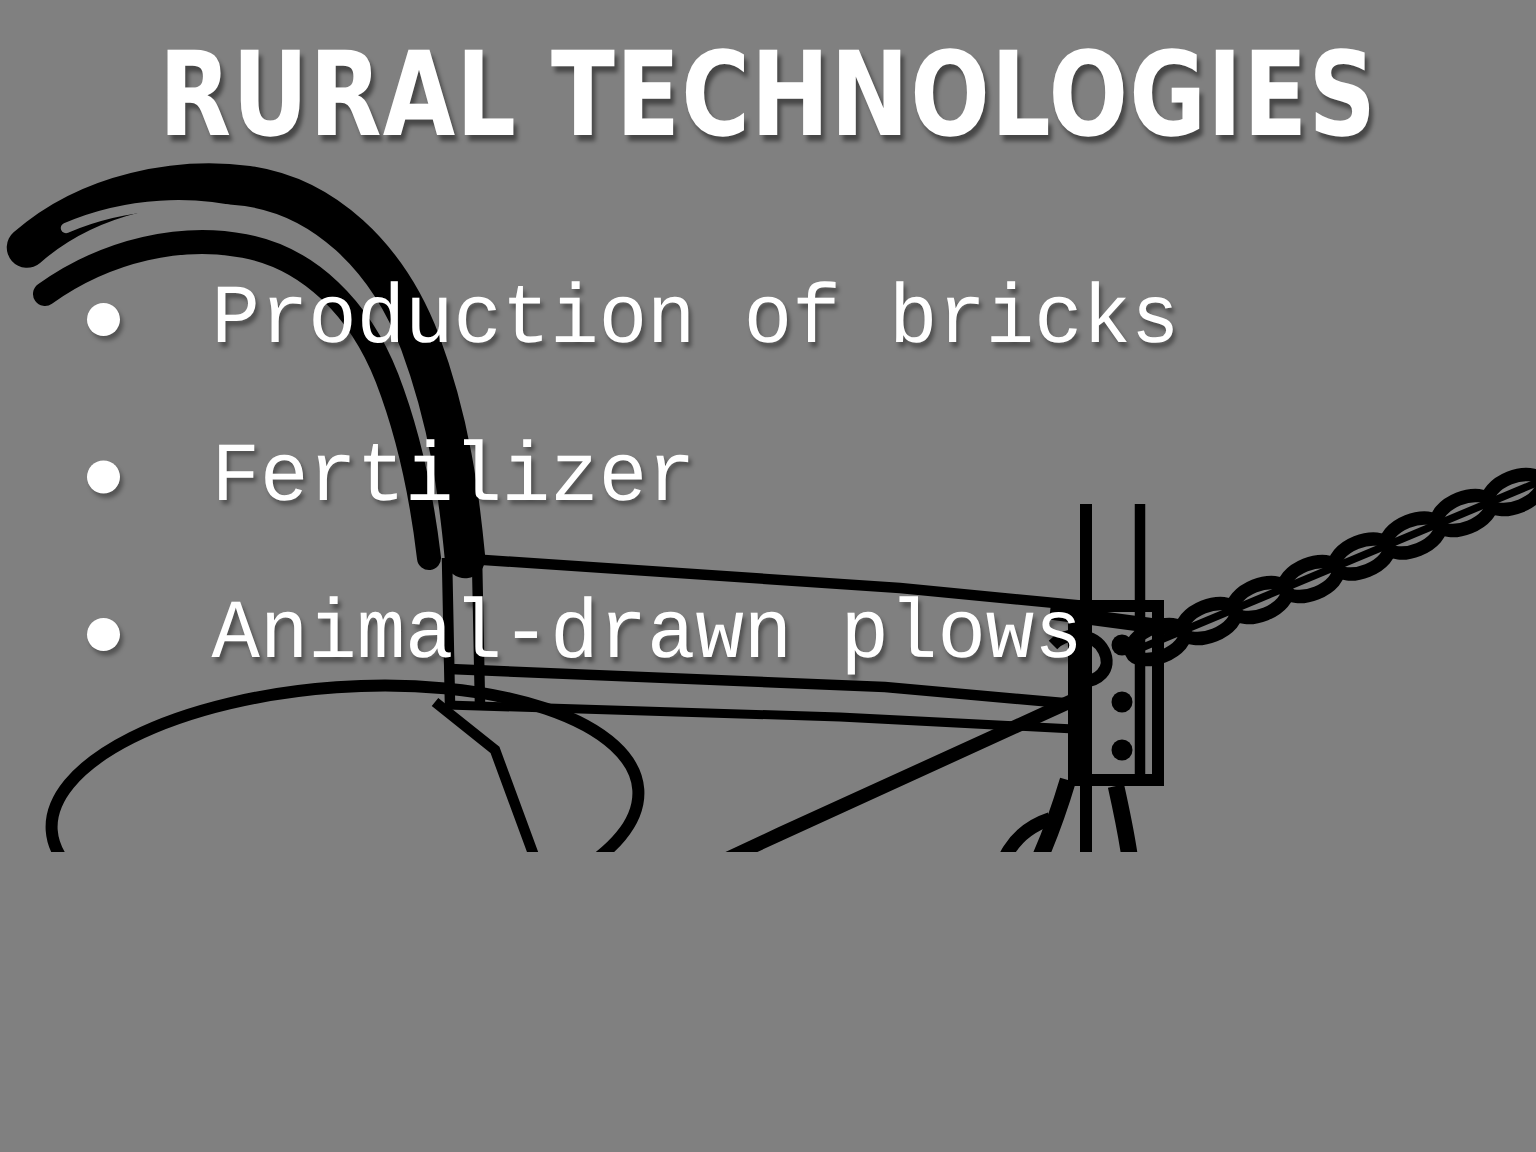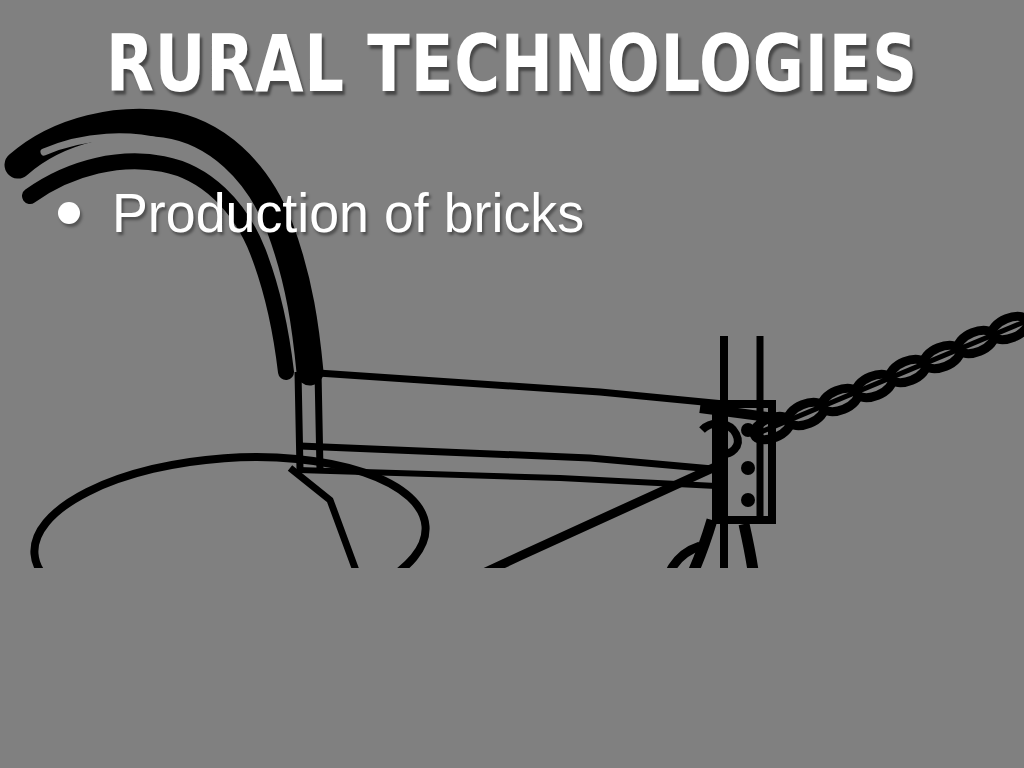--- a/index.html
+++ b/index.html
@@ -43,26 +43,27 @@
     left:58px;top:160px;
     width:940px;
     margin:0;padding:0;
     list-style:none;
   }
   #bullets li{
     display:flex;
     align-items:center;
     height:105px;
     color:#ffffff;
-    font-family:Liberation Sans, sans-serif;
+    font-family:Liberation Mono, monospace;
     font-weight:400;
     font-size:56px;
     line-height:62px;
     white-space:nowrap;
     text-shadow:2px 3px 3px rgba(0,0,0,0.40);
+    gap:29px;
   }
   #bullets li .dot{
     flex:0 0 auto;
     width:22px;height:22px;
     border-radius:50%;
     background:#ffffff;
     margin-right:32px;
     box-shadow:2px 3px 3px rgba(0,0,0,0.35);
   }
   #bullets li .txt{
@@ -152,15 +153,23 @@
     </g>
   </svg>
 
   <div id="title">RURAL TECHNOLOGIES</div>
 
   <ul id="bullets">
     <li>
       <span class="dot"></span>
       <span class="txt">Production of bricks</span>
     </li>
+    <li>
+      <span class="dot"></span>
+      <span class="txt">Fertilizer</span>
+    </li>
+    <li>
+      <span class="dot"></span>
+      <span class="txt">Animal-drawn plows</span>
+    </li>
   </ul>
 
 </div>
 
 </body></html>

